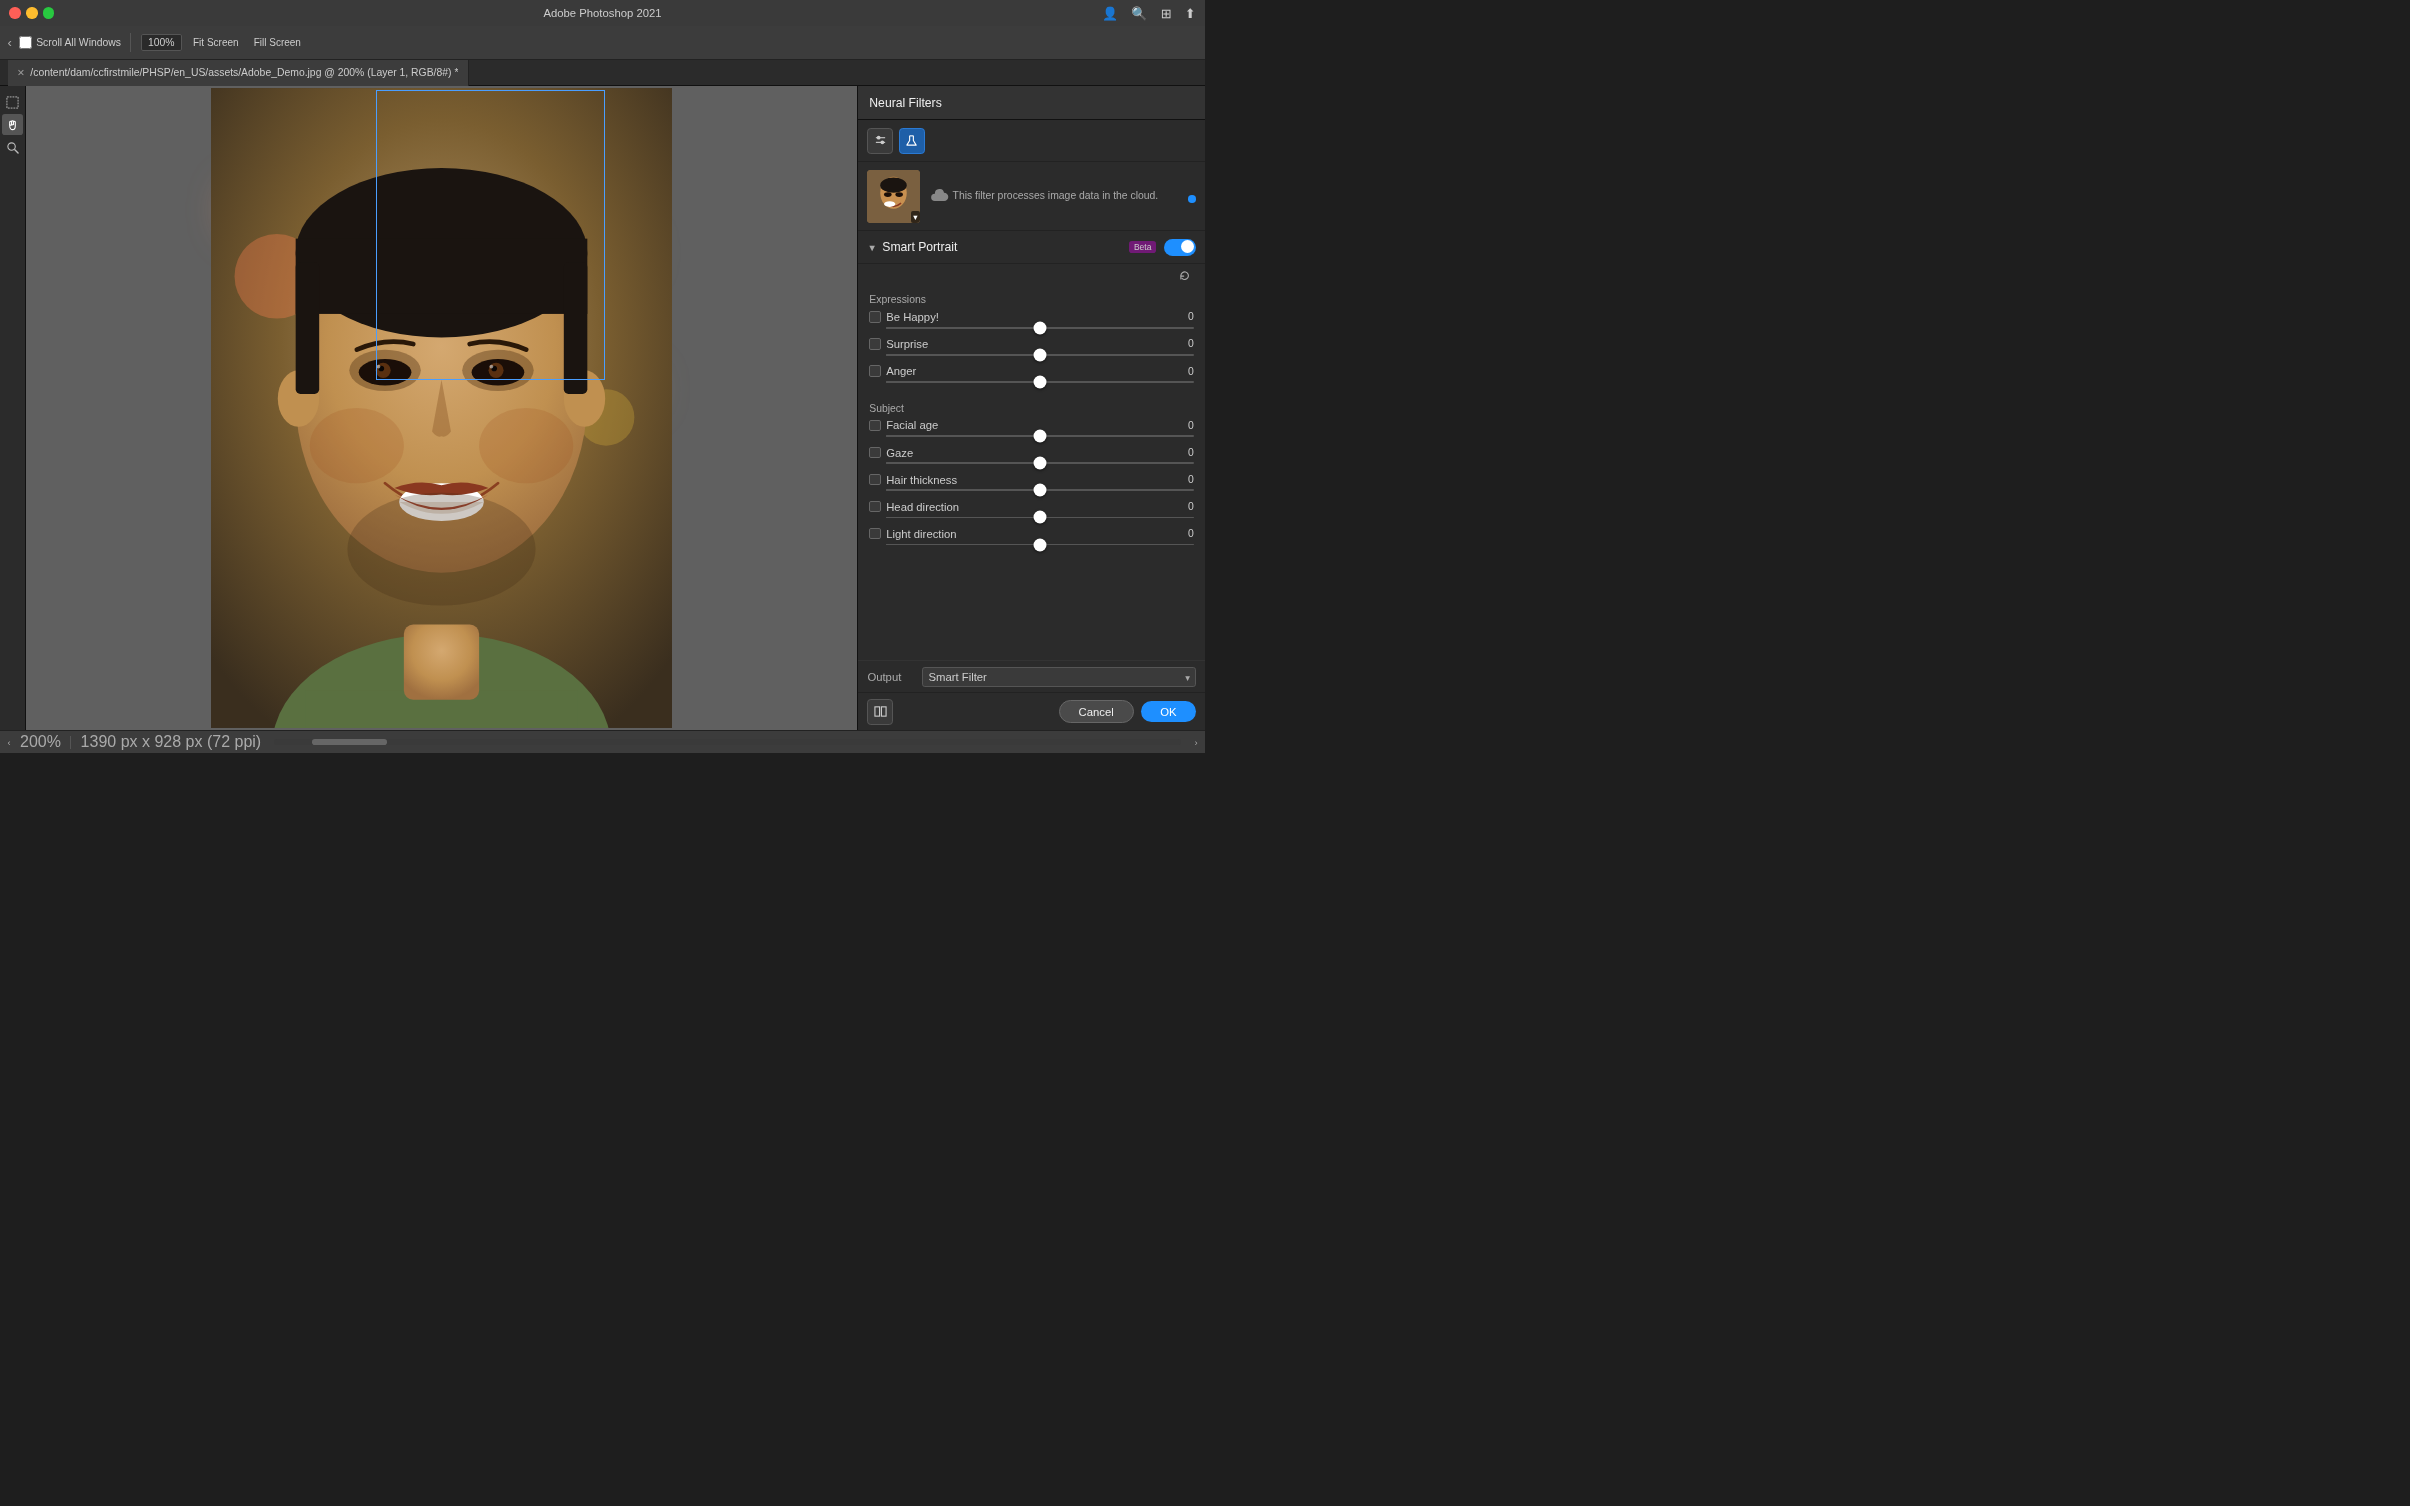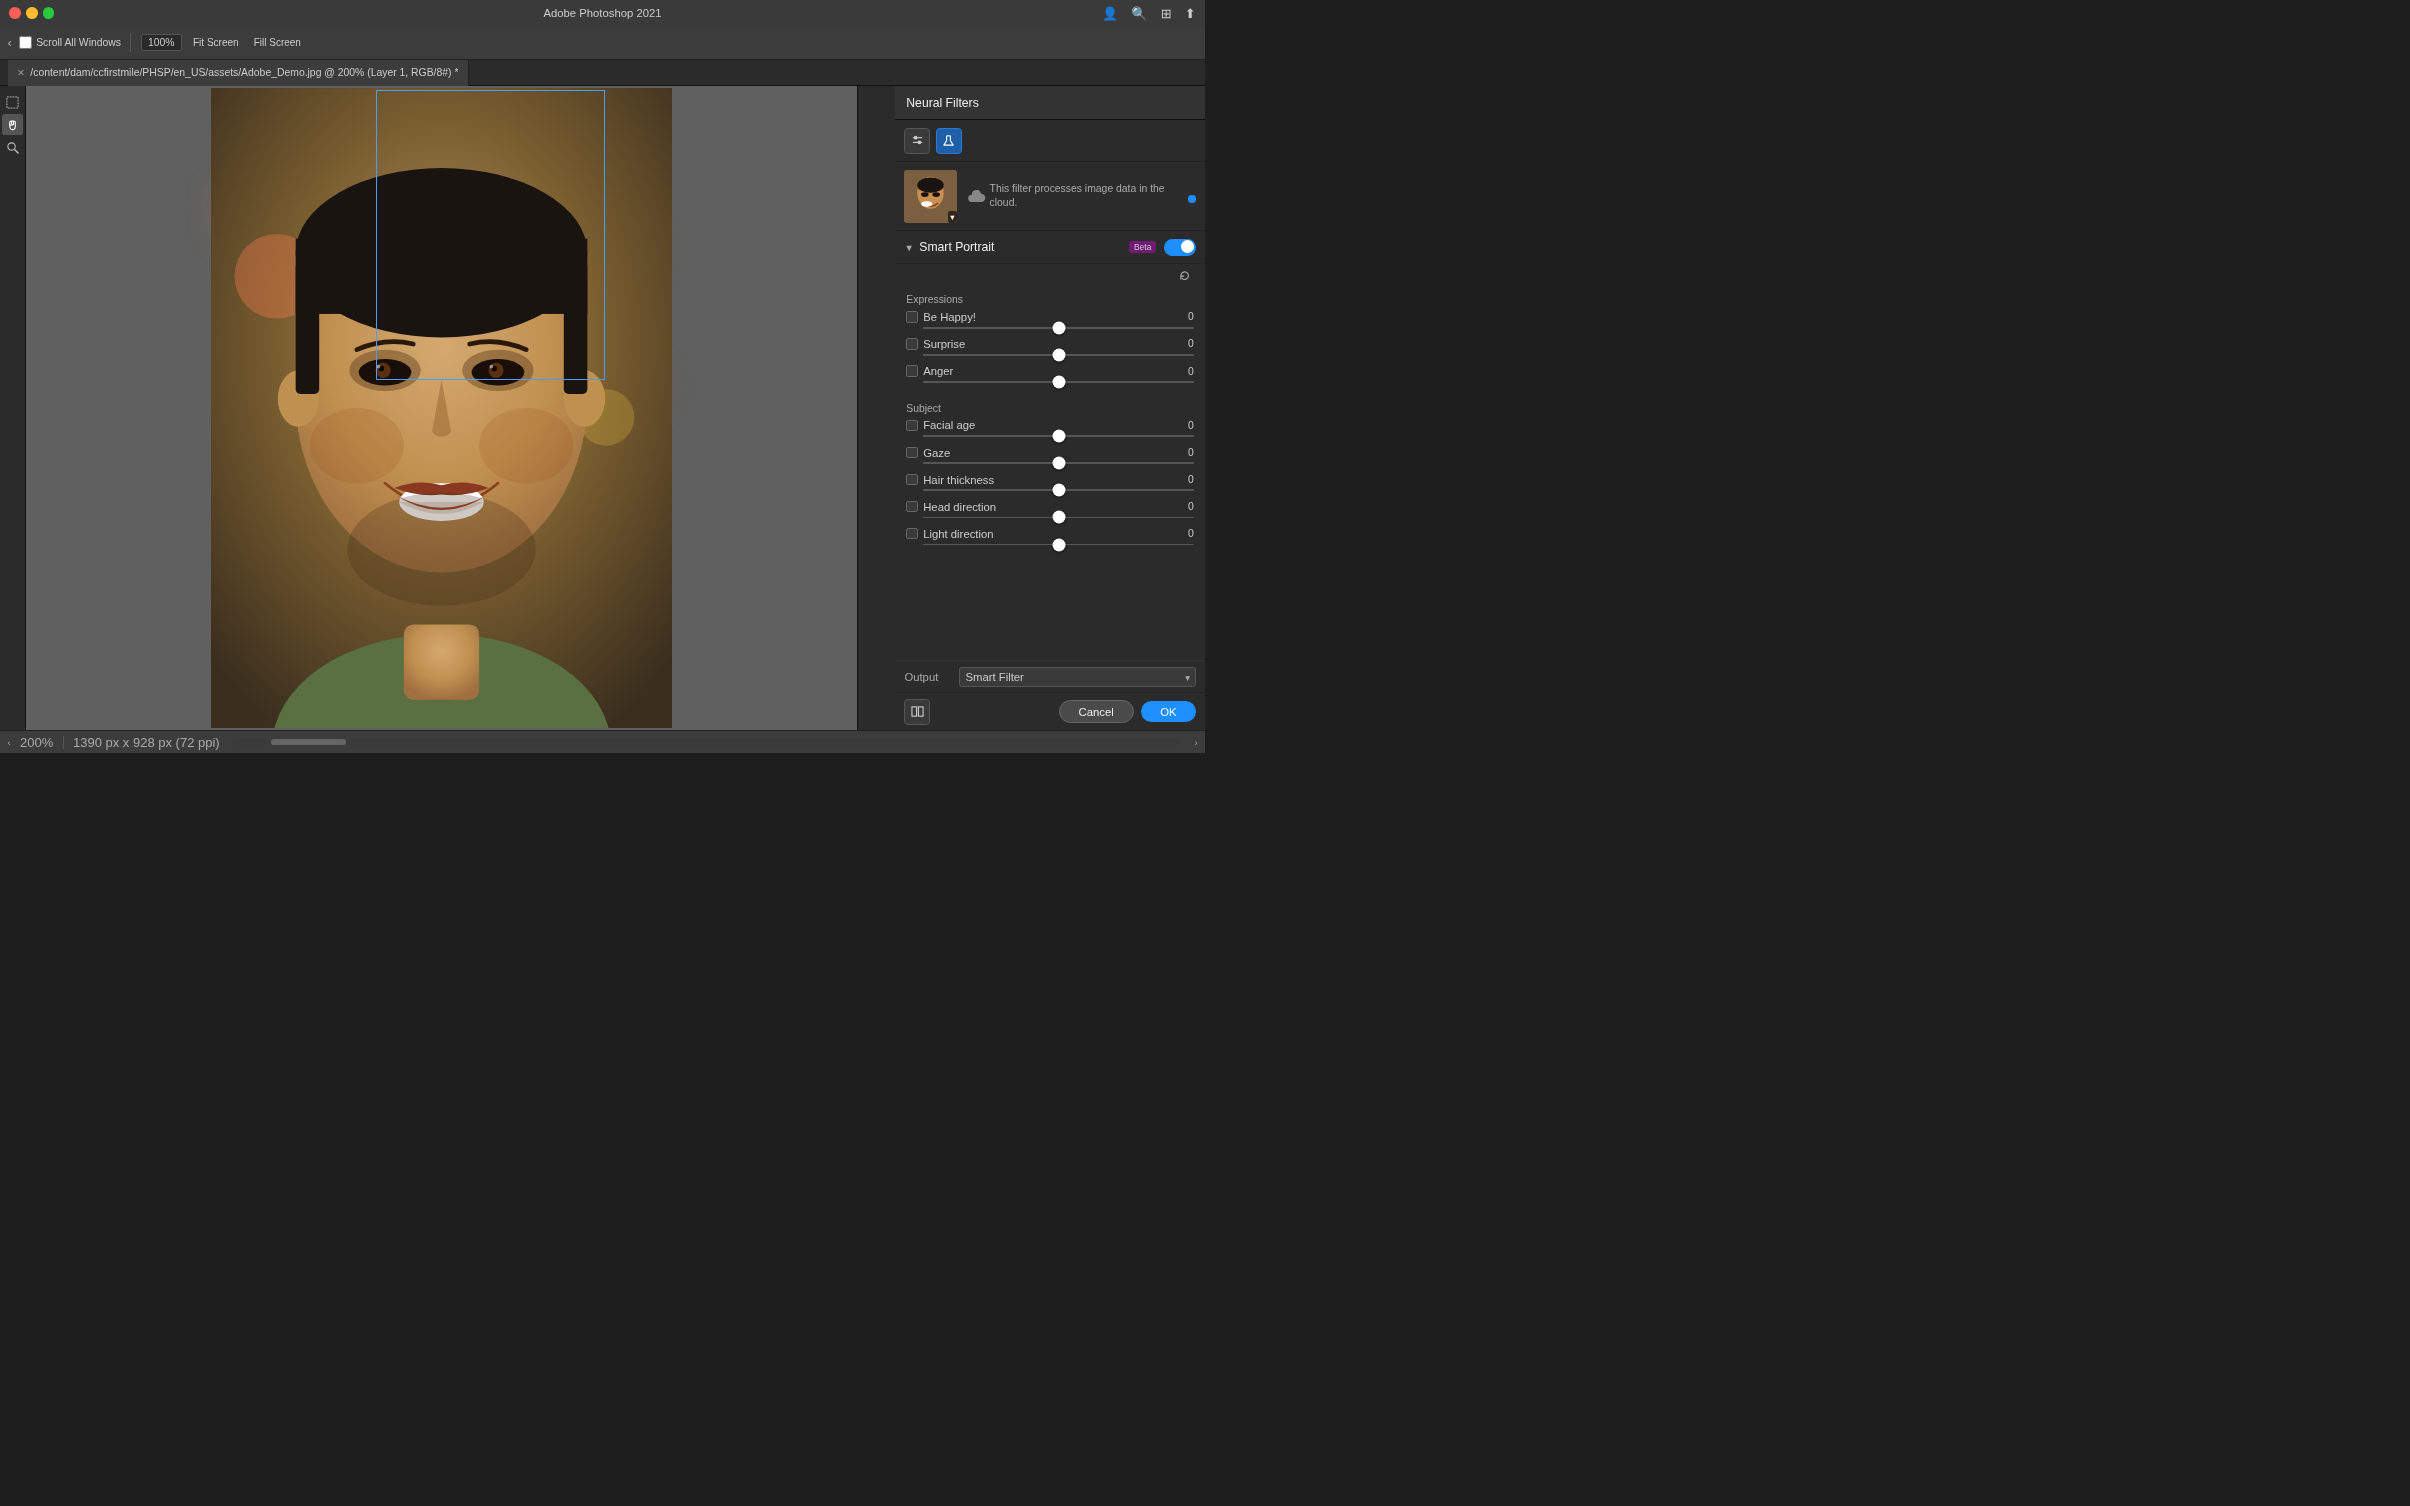--- a/index.html
+++ b/index.html
@@ -213,21 +213,20 @@
       height: 100%;
     }
 
     
     #right-panel {
       width: 348px;
       background: #2b2b2b;
       border-left: 0.9px solid #111;
       display: flex;
       flex-direction: column;
-      padding-left: 37px;
     }
 
     
     #neural-header {
       height: 34px;
       background: #333;
       display: flex;
       align-items: center;
       padding: 0 11.3px;
       border-bottom: 0.9px solid #111;
@@ -524,21 +523,21 @@
     #statusbar {
       height: 22.6px;
       background: #3c3c3c;
       display: flex;
       align-items: center;
       padding: 0 7.5px;
       border-top: 0.9px solid #222;
       gap: 9.4px;
     }
     .status-text {
-      font-size: 13px;
+      font-size: 16px;
       color: #aaa;
     }
     .status-divider { width: 0.9px; height: 13px; background: #555; }
     #scrollbar-bottom {
       flex: 1;
       height: 5.6px;
       background: #3a3a3a;
       border-radius: 2.8px;
       position: relative;
       margin: 0 3.8px;

